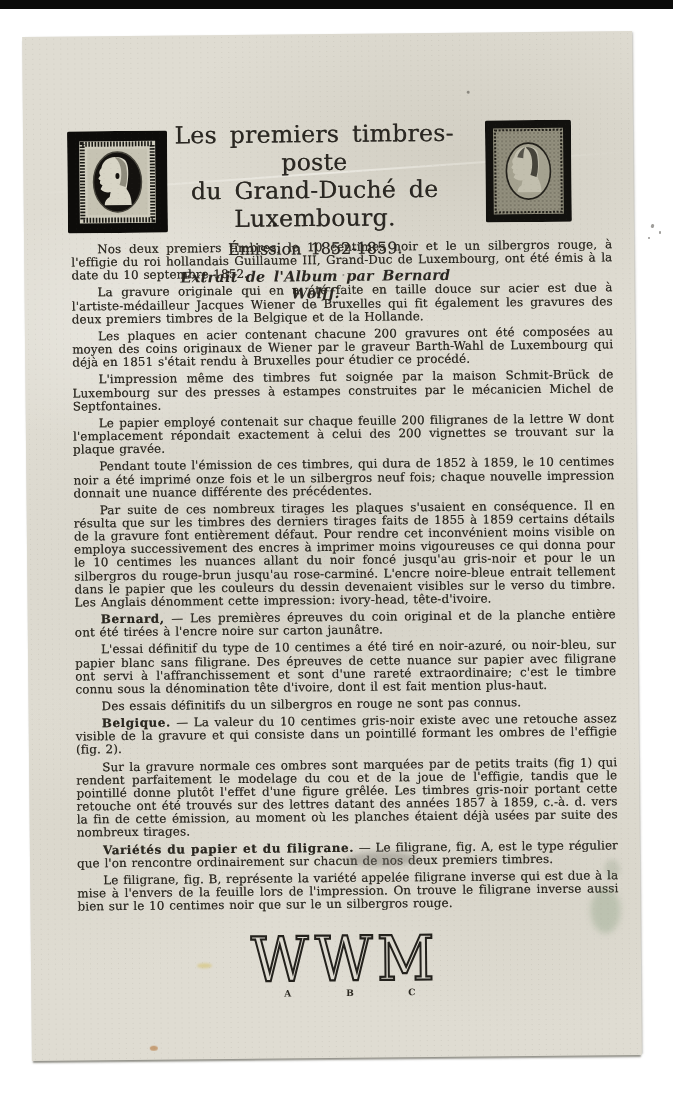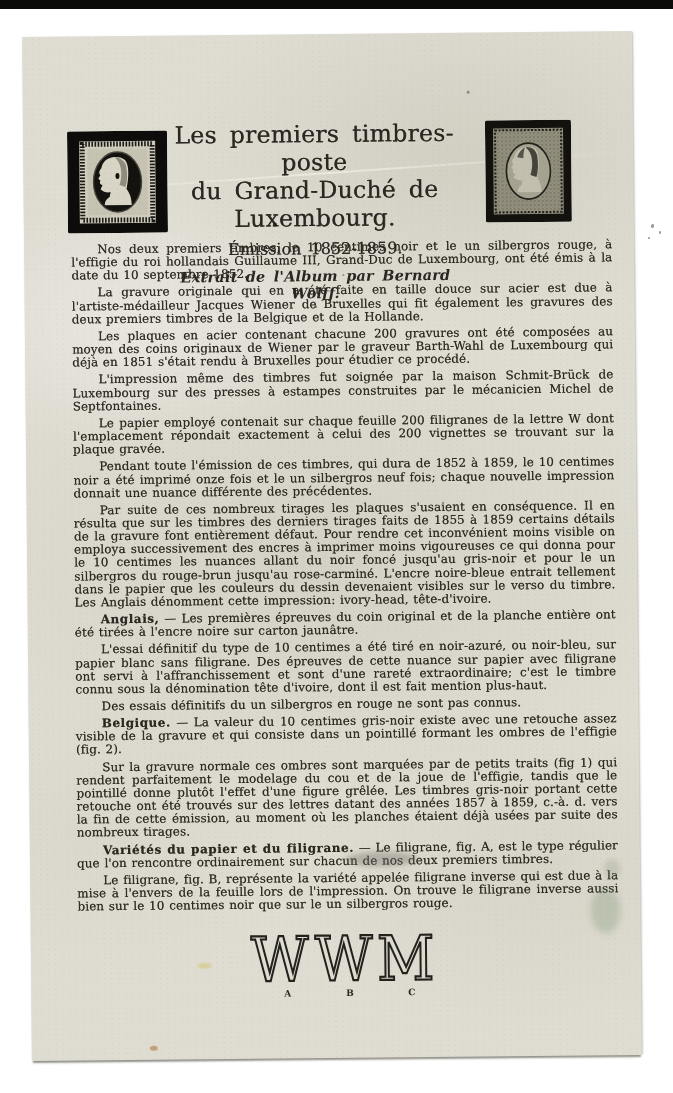--- a/index.html
+++ b/index.html
@@ -147,21 +147,21 @@
     <p><span class="ptext">Les plaques en acier contenant chacune 200 gravures ont été composées au moyen des coins originaux de Wiener par le graveur Barth-Wahl de Luxembourg qui déjà en 1851 s'était rendu à Bruxelles pour étudier ce procédé.</span></p>
 
     <p><span class="ptext">L'impression même des timbres fut soignée par la maison Schmit-Brück de Luxembourg sur des presses à estampes construites par le mécanicien Michel de Septfontaines.</span></p>
 
     <p><span class="ptext">Le papier employé contenait sur chaque feuille 200 filigranes de la lettre W dont l'emplacement répondait exactement à celui des 200 vignettes se trouvant sur la plaque gravée.</span></p>
 
     <p><span class="ptext">Pendant toute l'émission de ces timbres, qui dura de 1852 à 1859, le 10 centimes noir a été imprimé onze fois et le un silbergros neuf fois; chaque nouvelle impression donnait une nuance différente des précédentes.</span></p>
 
     <p><span class="ptext">Par suite de ces nombreux tirages les plaques s'usaient en conséquence. Il en résulta que sur les timbres des derniers tirages faits de 1855 à 1859 certains détails de la gravure font entièrement défaut. Pour rendre cet inconvénient moins visible on employa successivement des encres à imprimer moins vigoureuses ce qui donna pour le 10 centimes les nuances allant du noir foncé jusqu'au gris-noir et pour le un silbergros du rouge-brun jusqu'au rose-carminé. L'encre noire-bleue entrait tellement dans le papier que les couleurs du dessin devenaient visibles sur le verso du timbre. Les Anglais dénomment cette impression: ivory-head, tête-d'ivoire.</span></p>
 
-    <p><b class="lead">Anglais,</b><span class="ptext"> — Les premières épreuves du coin original et de la planche entière ont été tirées à l'encre noire sur carton jaunâtre.</span></p>
+    <p><b class="lead">Bernard,</b><span class="ptext"> — Les premières épreuves du coin original et de la planche entière ont été tirées à l'encre noire sur carton jaunâtre.</span></p>
 
     <p><span class="ptext">L'essai définitif du type de 10 centimes a été tiré en noir-azuré, ou noir-bleu, sur papier blanc sans filigrane. Des épreuves de cette nuance sur papier avec filigrane ont servi à l'affranchissement et sont d'une rareté extraordinaire; c'est le timbre connu sous la dénomination tête d'ivoire, dont il est fait mention plus-haut.</span></p>
 
     <p><span class="ptext">Des essais définitifs du un silbergros en rouge ne sont pas connus.</span></p>
 
     <p><b class="lead">Belgique.</b><span class="ptext"> — La valeur du 10 centimes gris-noir existe avec une retouche assez visible de la gravure et qui consiste dans un pointillé formant les ombres de l'effigie (fig. 2).</span></p>
 
     <p><span class="ptext">Sur la gravure normale ces ombres sont marquées par de petits traits (fig 1) qui rendent parfaitement le modelage du cou et de la joue de l'effigie, tandis que le pointillé donne plutôt l'effet d'une figure grêlée. Les timbres gris-noir portant cette retouche ont été trouvés sur des lettres datant des années 1857 à 1859, c.-à. d. vers la fin de cette émission, au moment où les planches étaient déjà usées par suite des nombreux tirages.</span></p>
 
     <p><b class="lead">Variétés du papier et du filigrane.</b><span class="ptext"> — Le filigrane, fig. A, est le type régulier que l'on rencontre ordinairement sur chacun de nos deux premiers timbres.</span></p>

